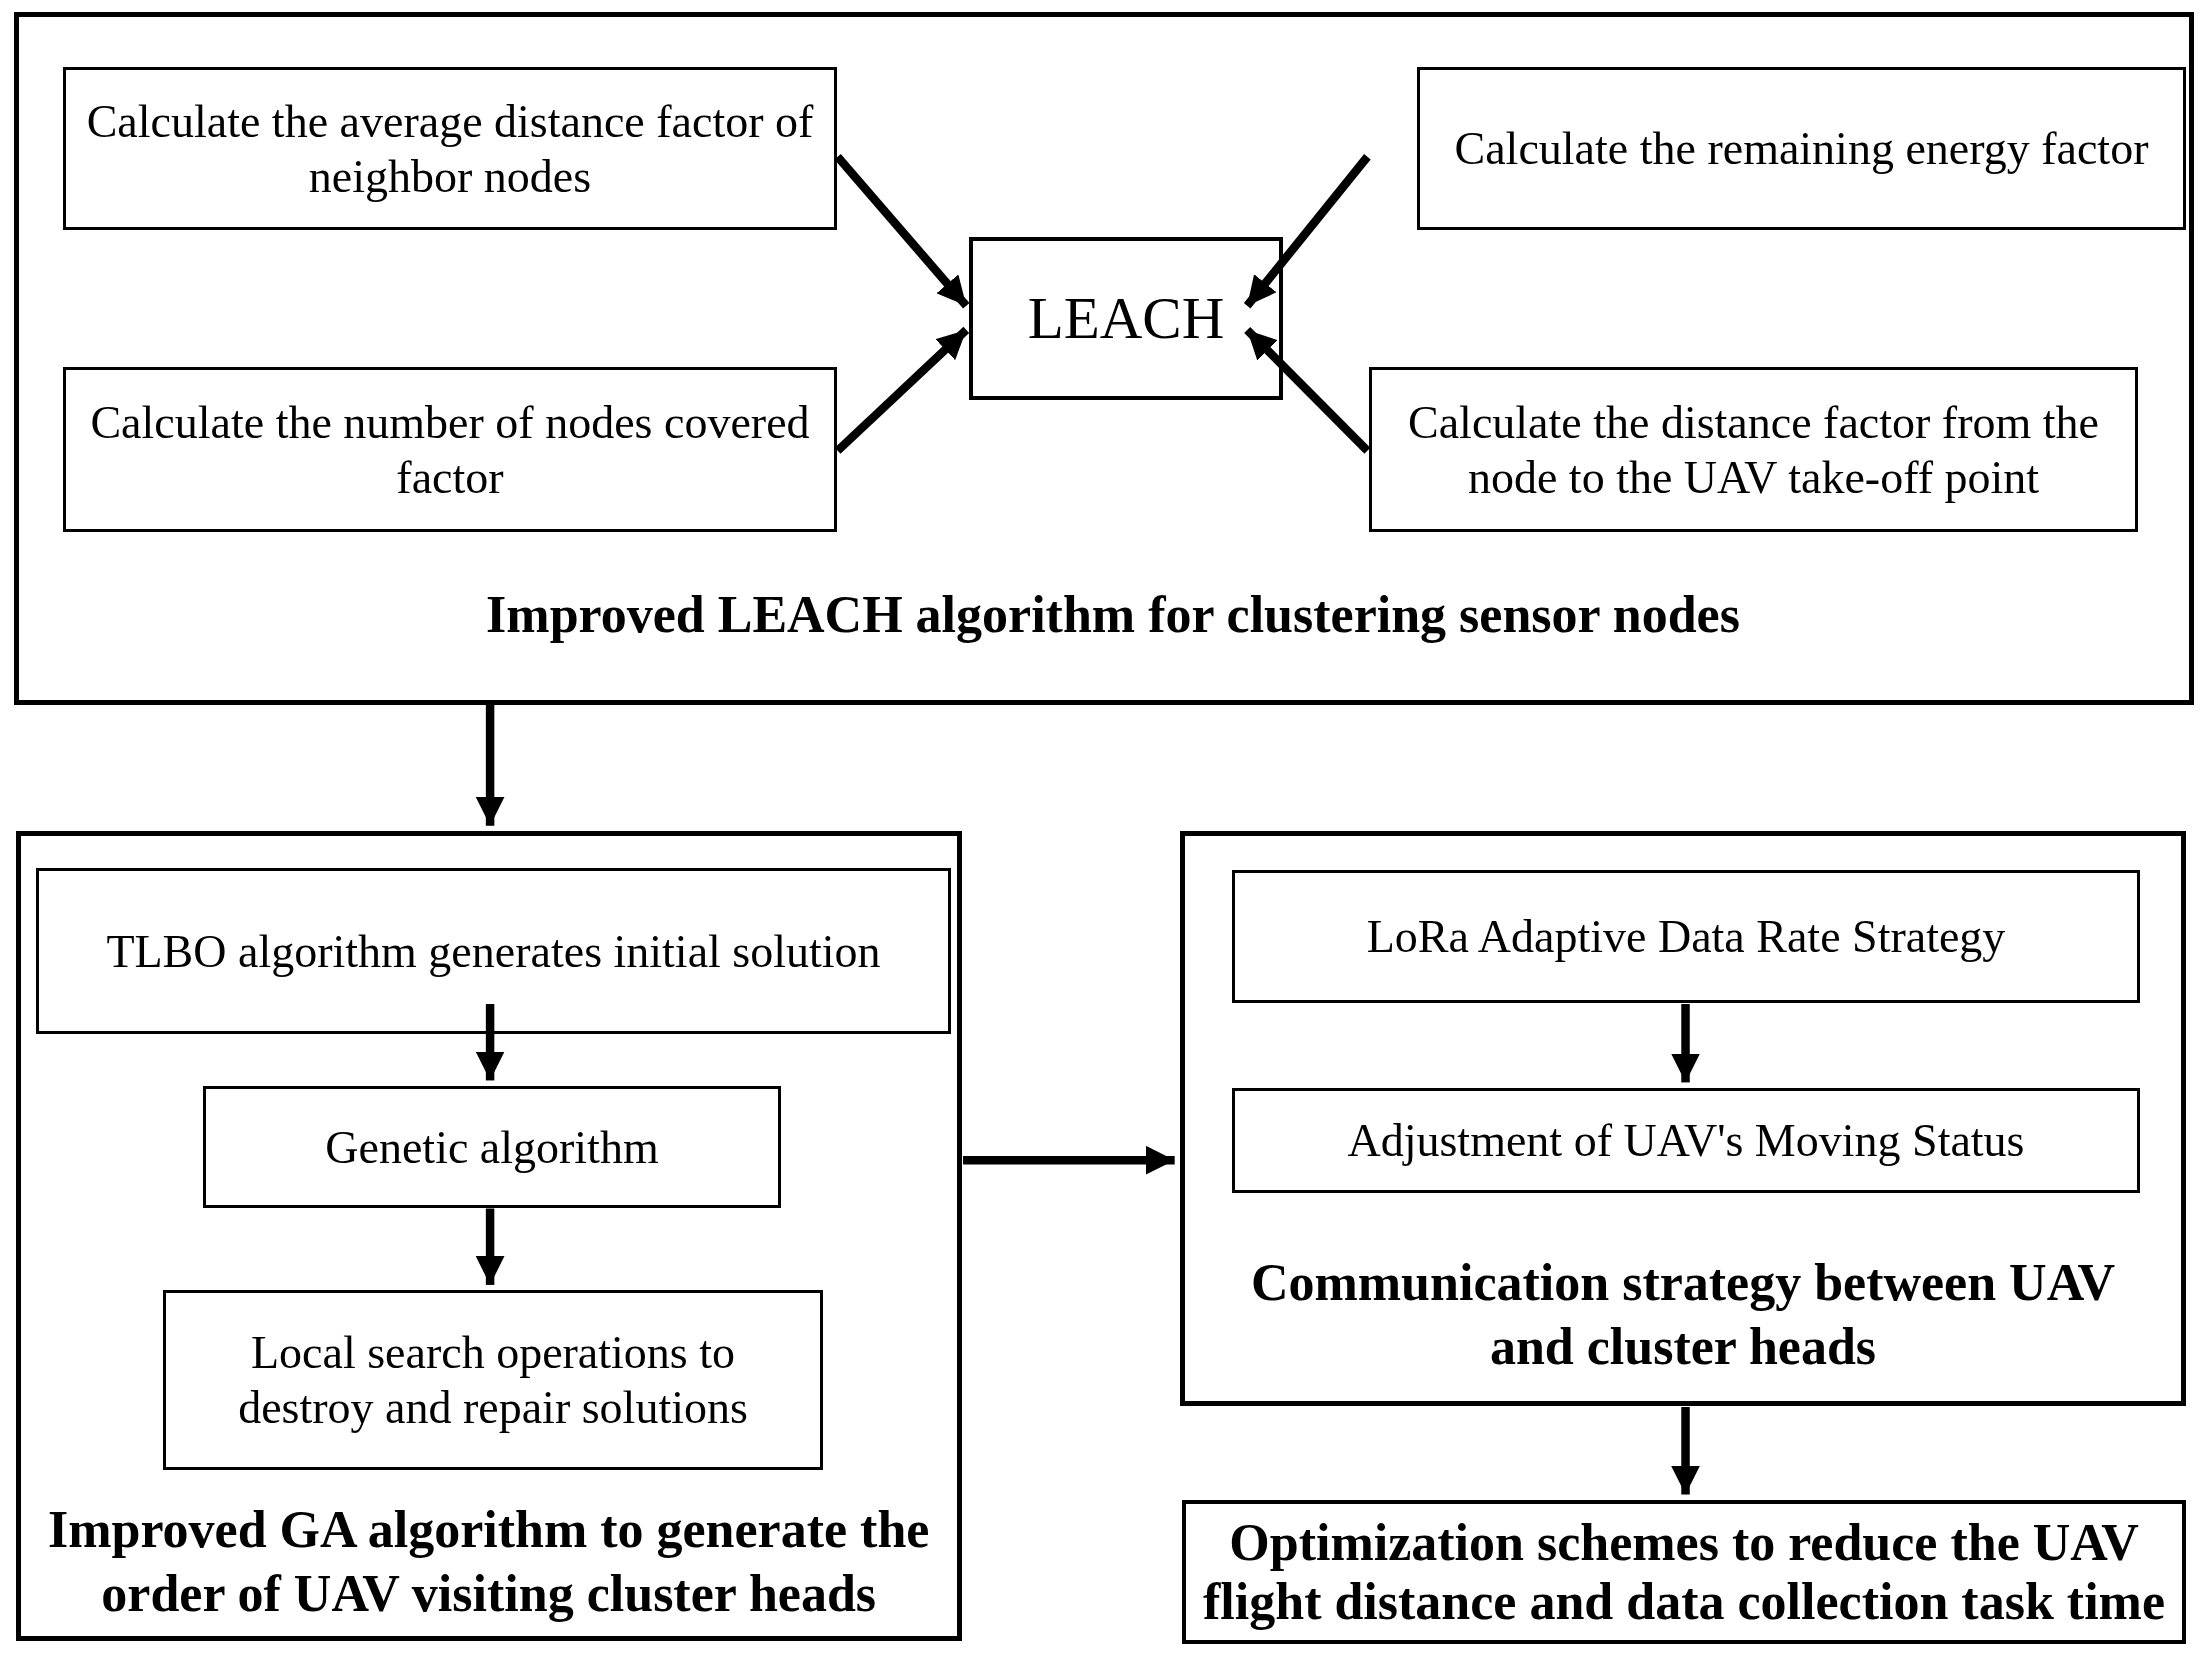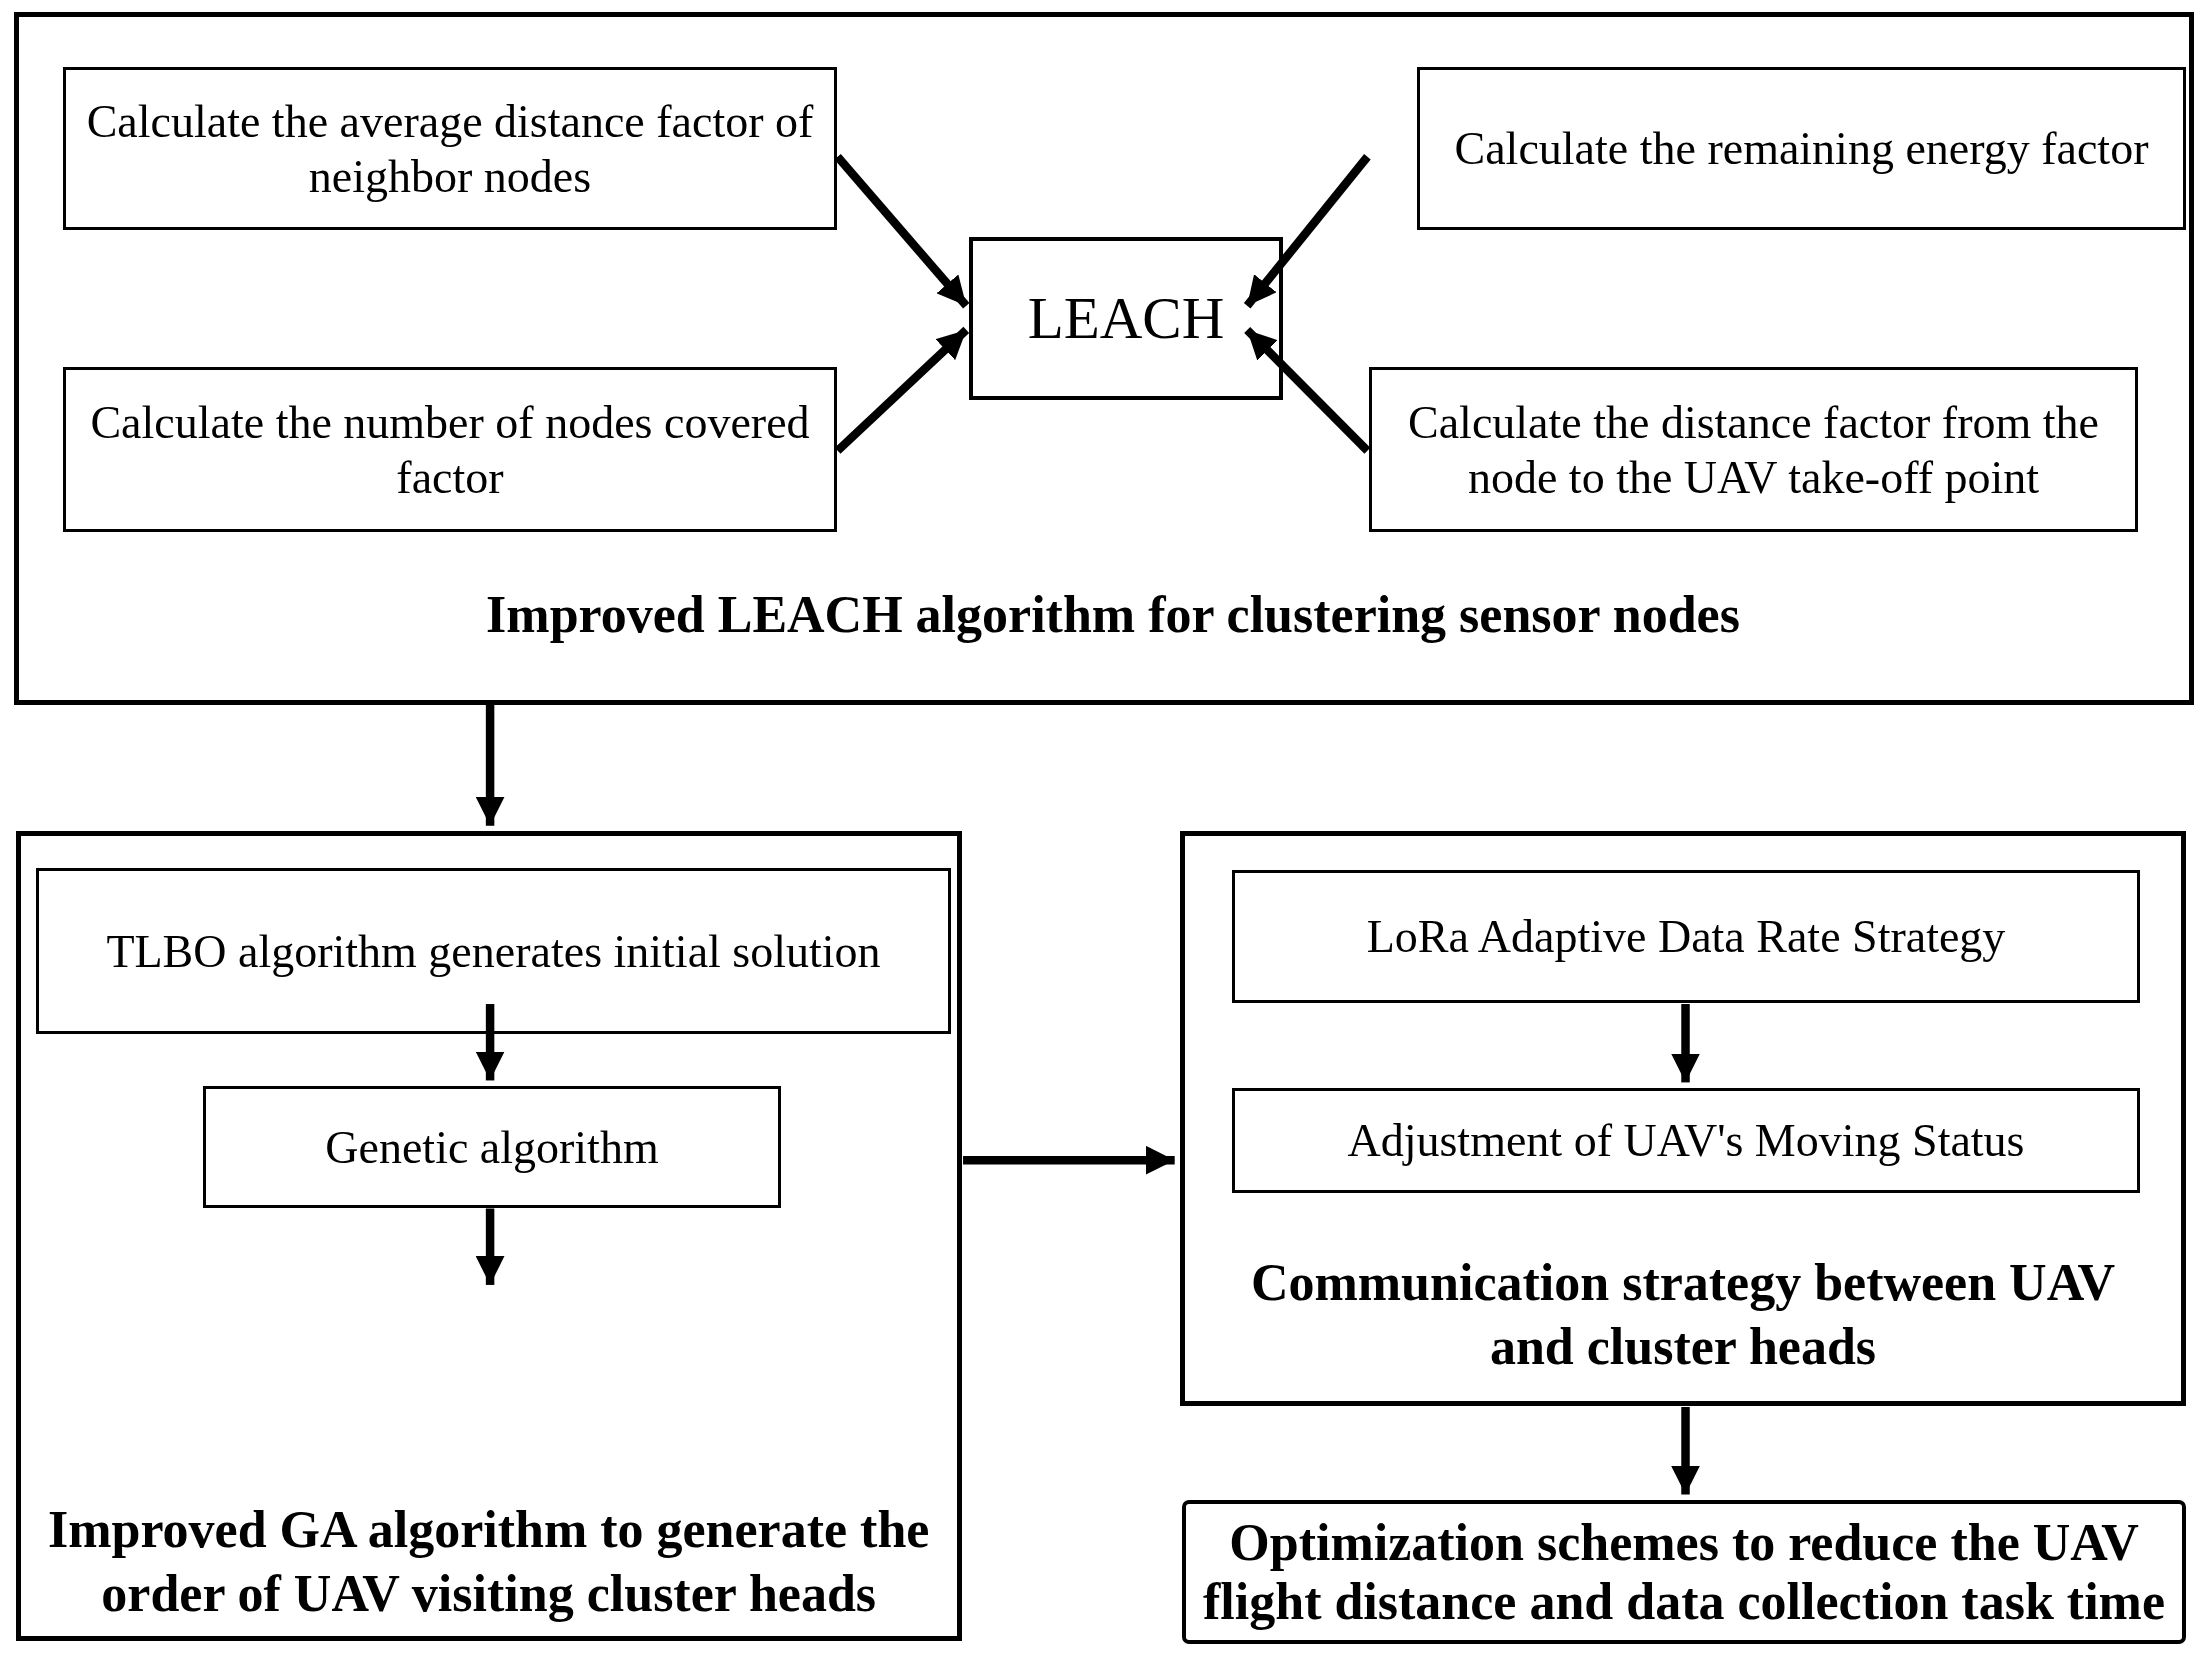--- a/index.html
+++ b/index.html
@@ -17,21 +17,21 @@
   }
   .node{
     position:absolute;box-sizing:border-box;
     border:3.9px solid #000;background:#ffffff;
     display:flex;flex-direction:column;
     align-items:center;justify-content:center;
     text-align:center;
   }
   .node .line{font-size:46px;line-height:55px;white-space:nowrap;}
   .node.leach-node .line{font-size:59px;line-height:65px;}
-  .node.outcome-node{border-width:4.6px;border-radius:7px;}
+  .node.outcome-node{border-width:4.6px;}
   .node.outcome-node .line{font-weight:bold;font-size:52px;line-height:59px;}
   .caption{
     position:absolute;text-align:center;font-weight:bold;
   }
   .caption .line{font-size:52px;line-height:64px;white-space:nowrap;}
   .caption.caption-leach .line{line-height:63px;}
   svg.arrow-layer{position:absolute;left:0;top:0;pointer-events:none;}
   svg.arrow-layer line{stroke:#000;stroke-width:13px;}
   svg.arrow-layer path{fill:#000;}
 
@@ -95,20 +95,24 @@
   </div>
 
   <div class="node" id="box-tlbo">
     <div class="line">TLBO algorithm generates initial solution</div>
   </div>
 
   <div class="node" id="box-genetic">
     <div class="line">Genetic algorithm</div>
   </div>
 
+  <div class="node" id="box-local-search">
+    <div class="line">Local search operations to</div>
+    <div class="line">destroy and repair solutions</div>
+  </div>
 
   <div class="caption" id="caption-ga">
     <div class="line">Improved GA algorithm to generate the</div>
     <div class="line">order of UAV visiting cluster heads</div>
   </div>
 
   <div class="node" id="box-lora">
     <div class="line">LoRa Adaptive Data Rate Strategy</div>
   </div>
 

